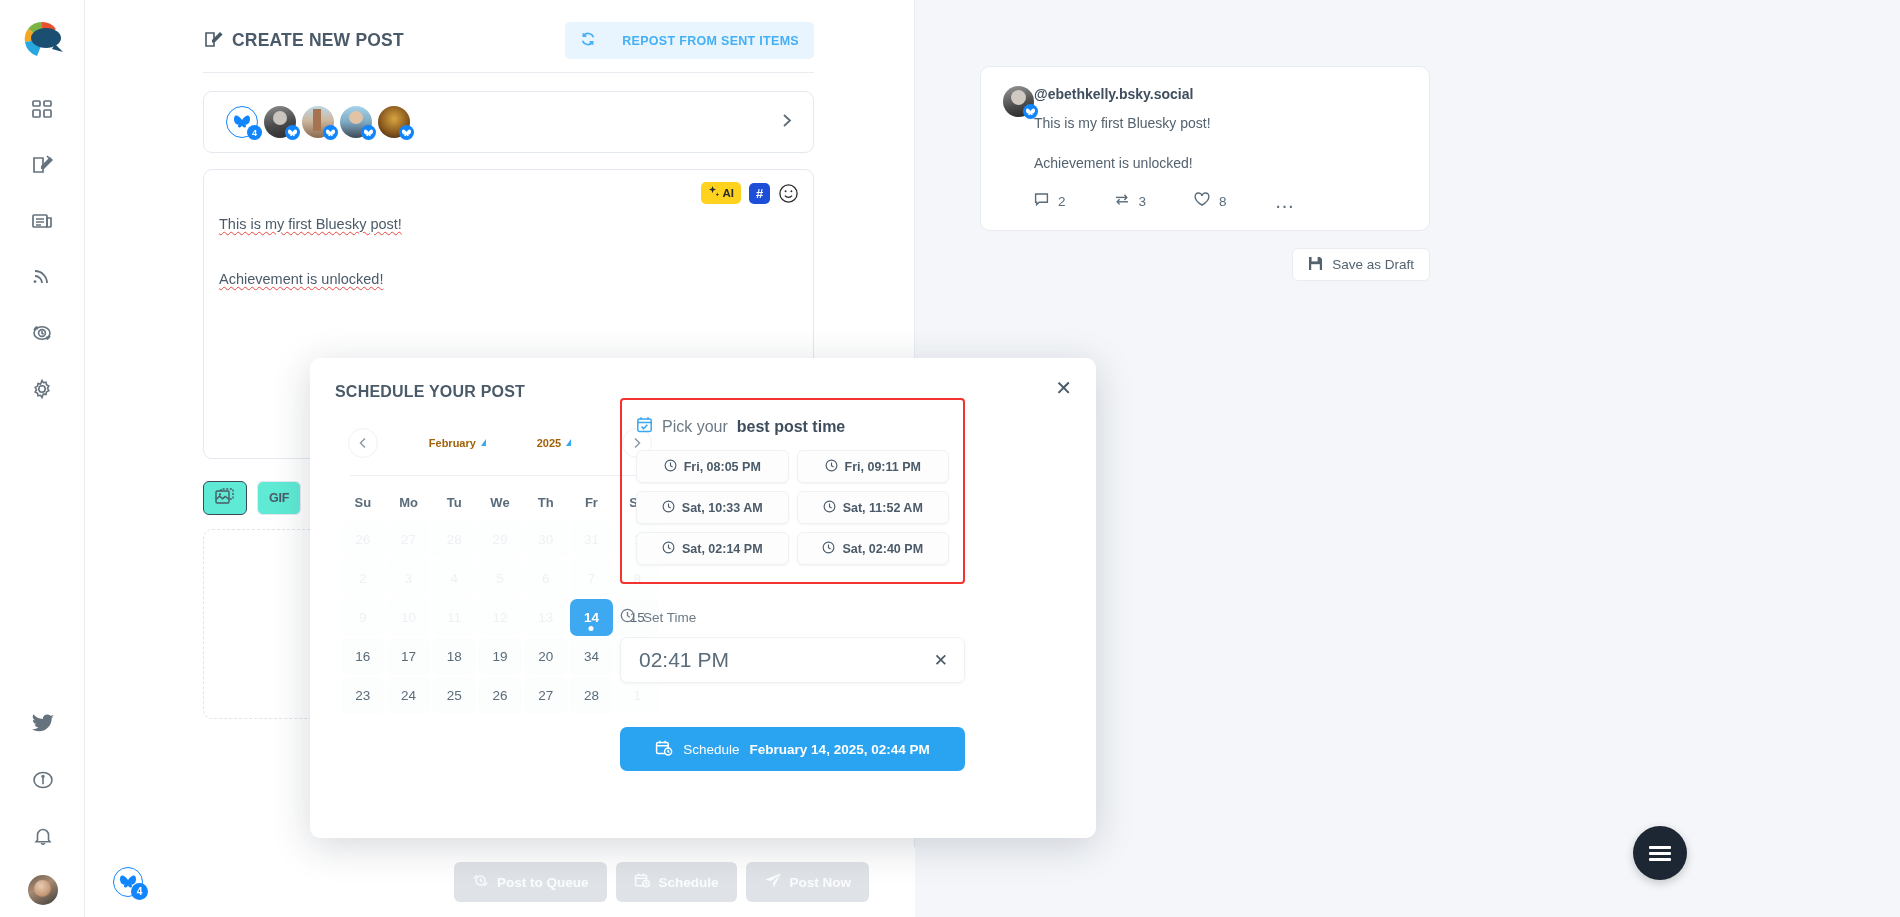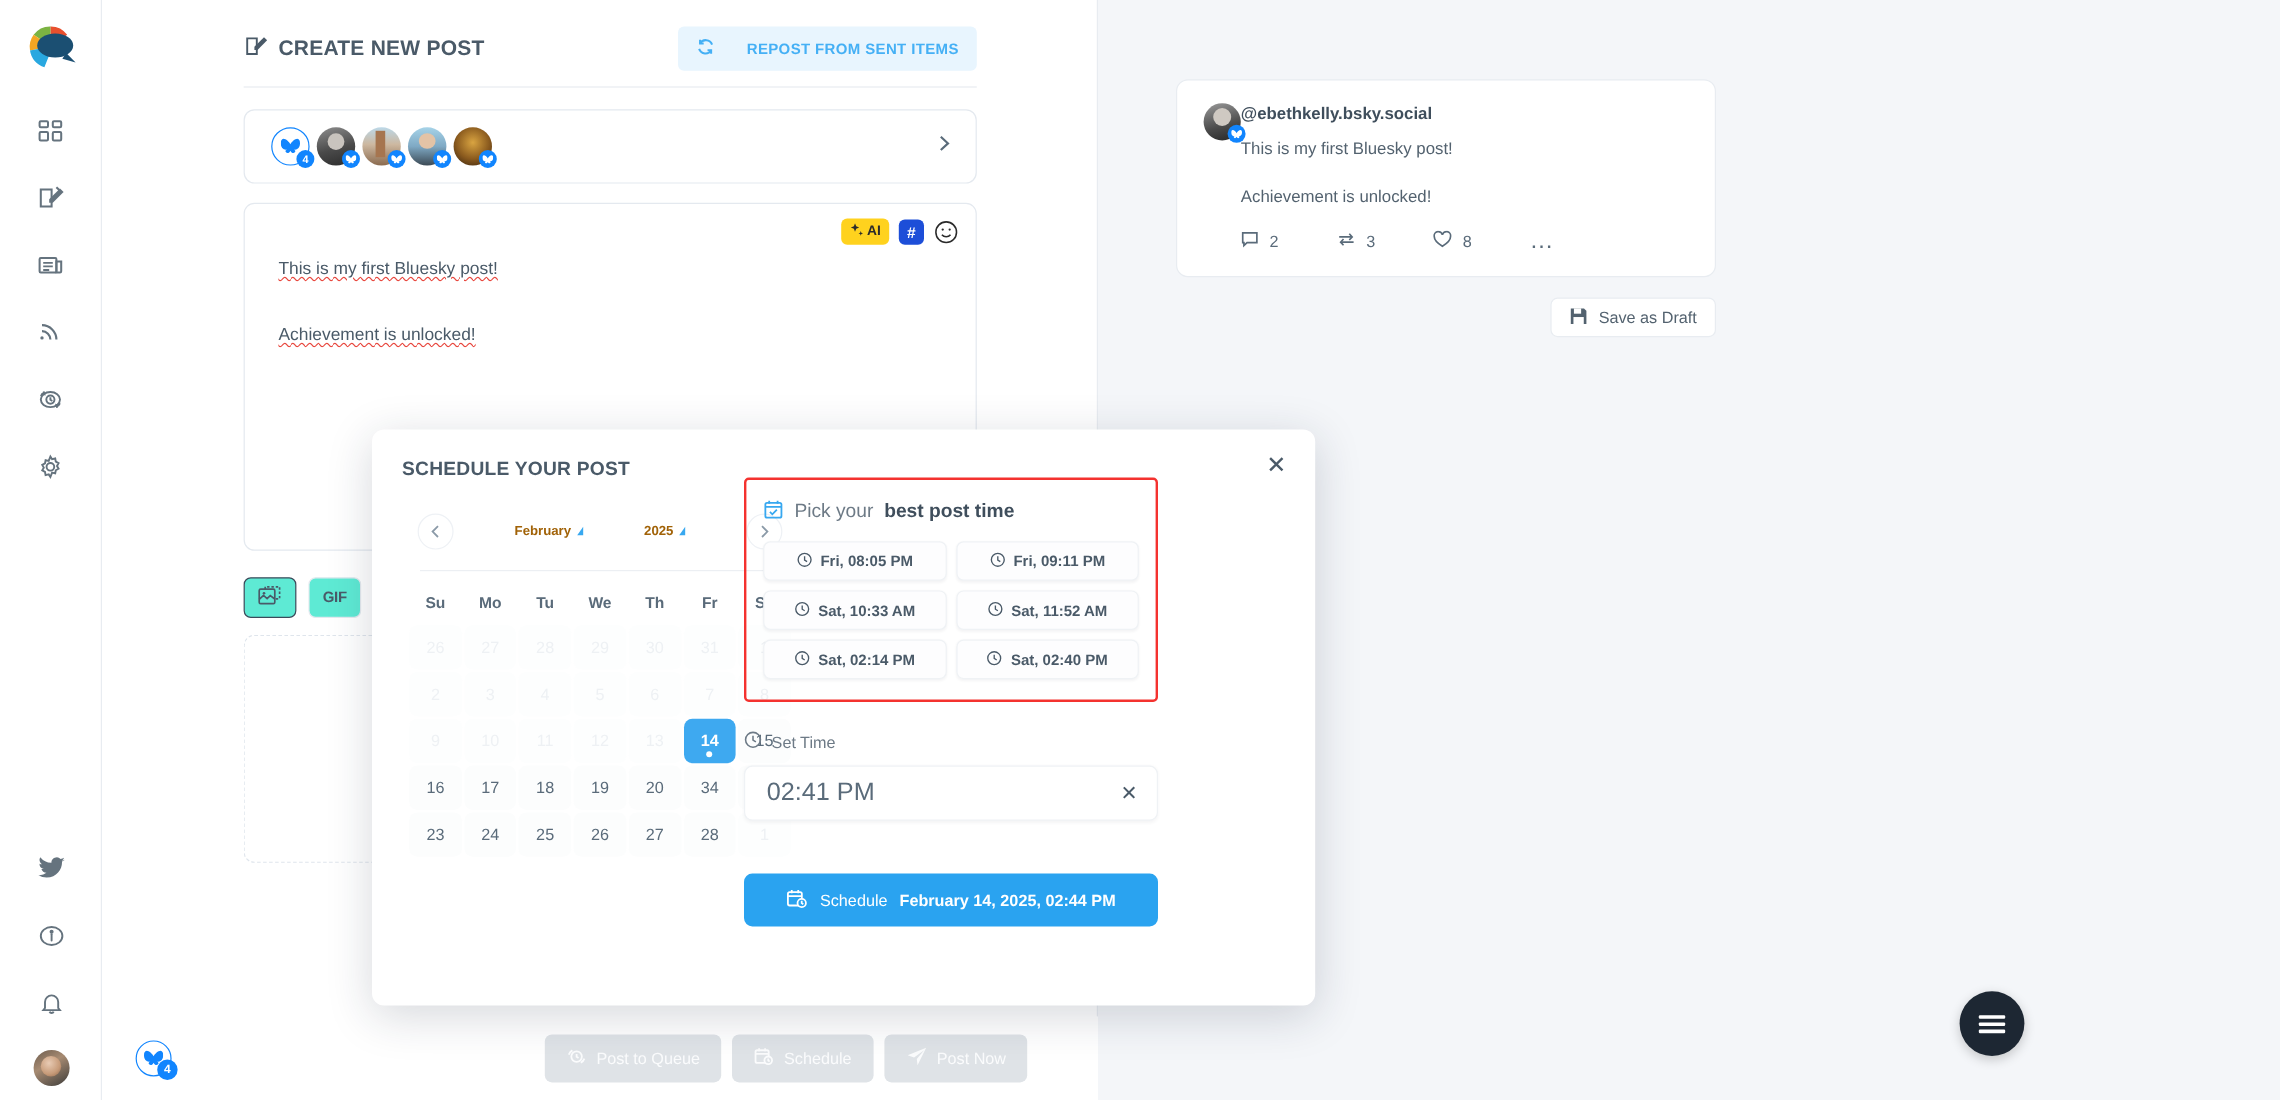--- a/index.html
+++ b/index.html
@@ -70,21 +70,21 @@
     position: absolute; right: -4px; bottom: -2px;
     width: 15px; height: 15px; border-radius: 50%; background: #1185fe;
     display: flex; align-items: center; justify-content: center;
     color: #fff; font-size: 9px; font-weight: bold;
   }
   .av-sel { border: 1.6px solid #1185fe; background: #fff; display:flex; align-items:center; justify-content:center; }
   .chev-right { color: #5a6b7a; cursor: pointer; }
 
   .editor-box {
     margin-top: 16px; border: 1px solid #e4e9ef; border-radius: 9px;
-    height: 290px; position: relative; padding: 16px 28px;
+    height: 290px; position: relative; padding: 16px 15px;
   }
   .editor-tools { position: absolute; right: 14px; top: 12px; display: flex; align-items: center; gap: 8px; }
   .ai-chip {
     background: #ffd21e; color: #2b2b2b; border-radius: 5px; height: 22px;
     display: flex; align-items: center; gap: 3px; padding: 0 7px;
     font-size: 11.5px; font-weight: bold; cursor: pointer;
   }
   .hash-chip {
     background: #1d4ed8; color: #fff; width: 21px; height: 21px; border-radius: 5px;
     display: flex; align-items: center; justify-content: center; font-size: 13px; font-weight: bold;
@@ -123,21 +123,21 @@
   }
   .bs-badge {
     position: absolute; right: -5px; bottom: -3px; width: 17px; height: 17px; border-radius: 50%;
     background: #1185fe; color: #fff; font-size: 10px; font-weight: bold;
     display: flex; align-items: center; justify-content: center;
   }
   .action-btns { margin-left: 295px; display: flex; gap: 9px; }
   .act-btn {
     display: flex; align-items: center; gap: 8px;
     background: #dfe3e7; color: #fbfcfd; border: none; border-radius: 6px;
-    height: 40px; padding: 0 18px; font-size: 13.5px; font-weight: normal;
+    height: 40px; padding: 0 18px; font-size: 13.5px; font-weight: bold;
     cursor: not-allowed; font-family: "Liberation Sans", sans-serif;
   }
 
   
   .preview-col { flex: 1; height: 917px; background: #f4f6f9; padding: 42px 0 0 0; position: relative; }
   .pv-head { display: flex; align-items: center; justify-content: space-between; width: 450px; margin-left: 65px; }
   .pv-head-left { display: flex; align-items: center; gap: 10px; color: #53626f; font-size: 14.5px; }
   .bsky-dot {
     width: 26px; height: 26px; border-radius: 50%; background: #1185fe;
     display: flex; align-items: center; justify-content: center;

